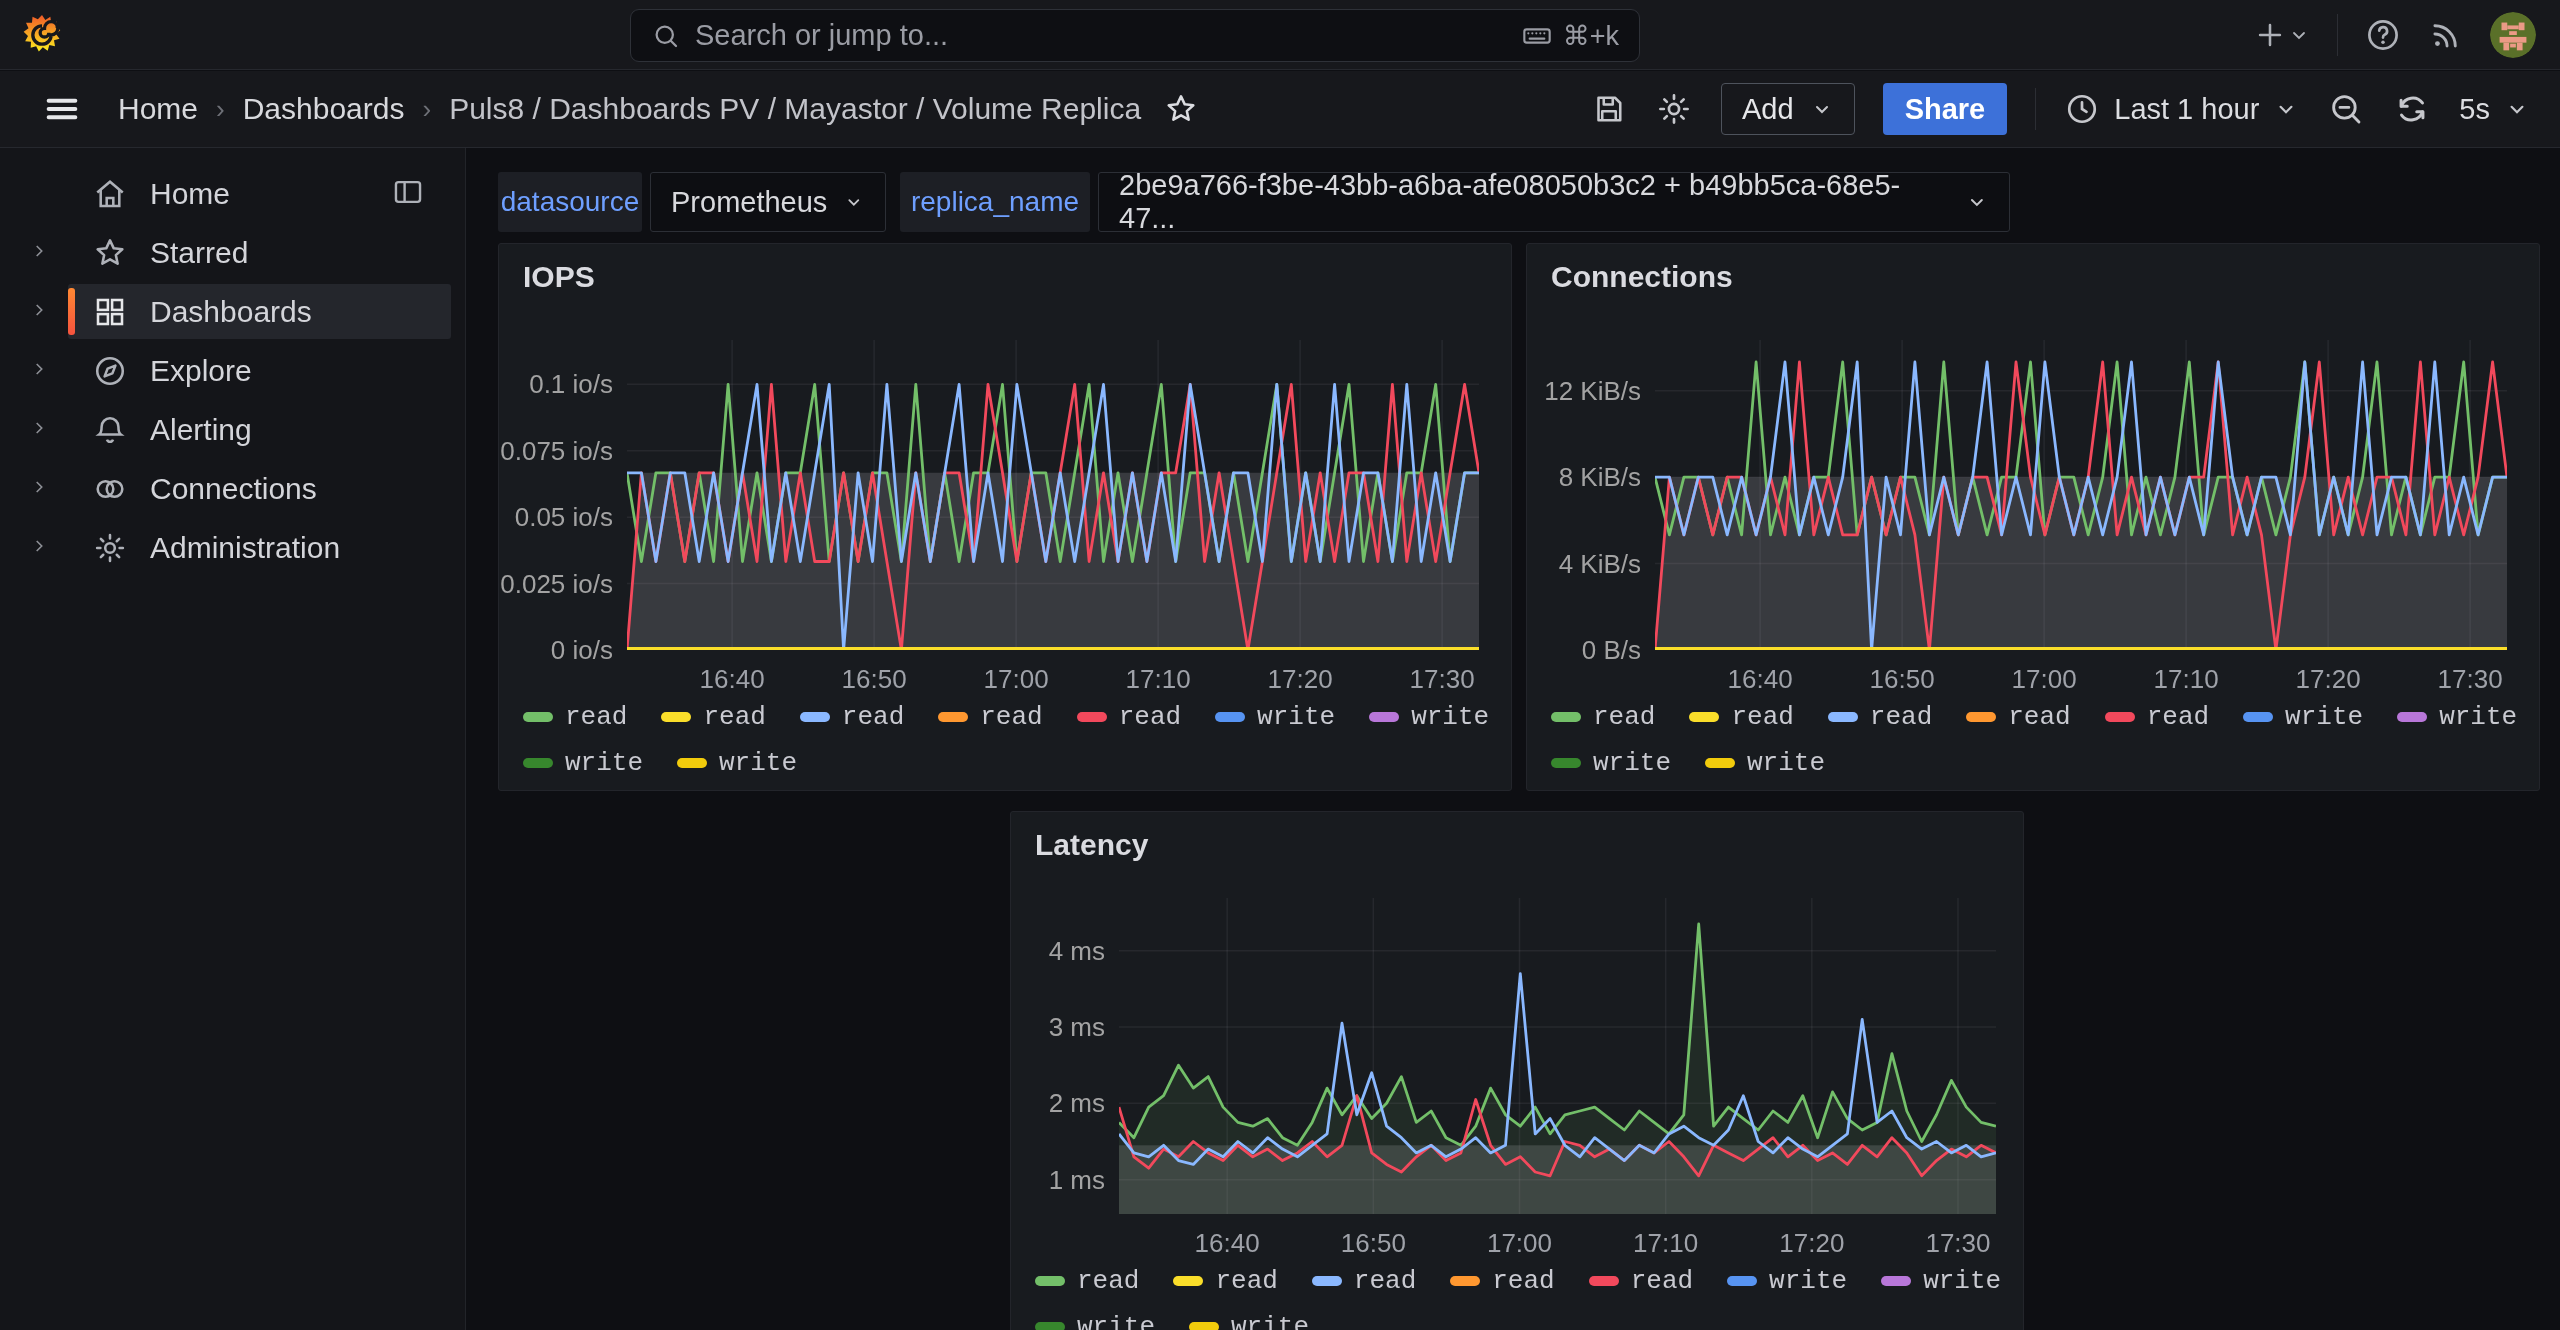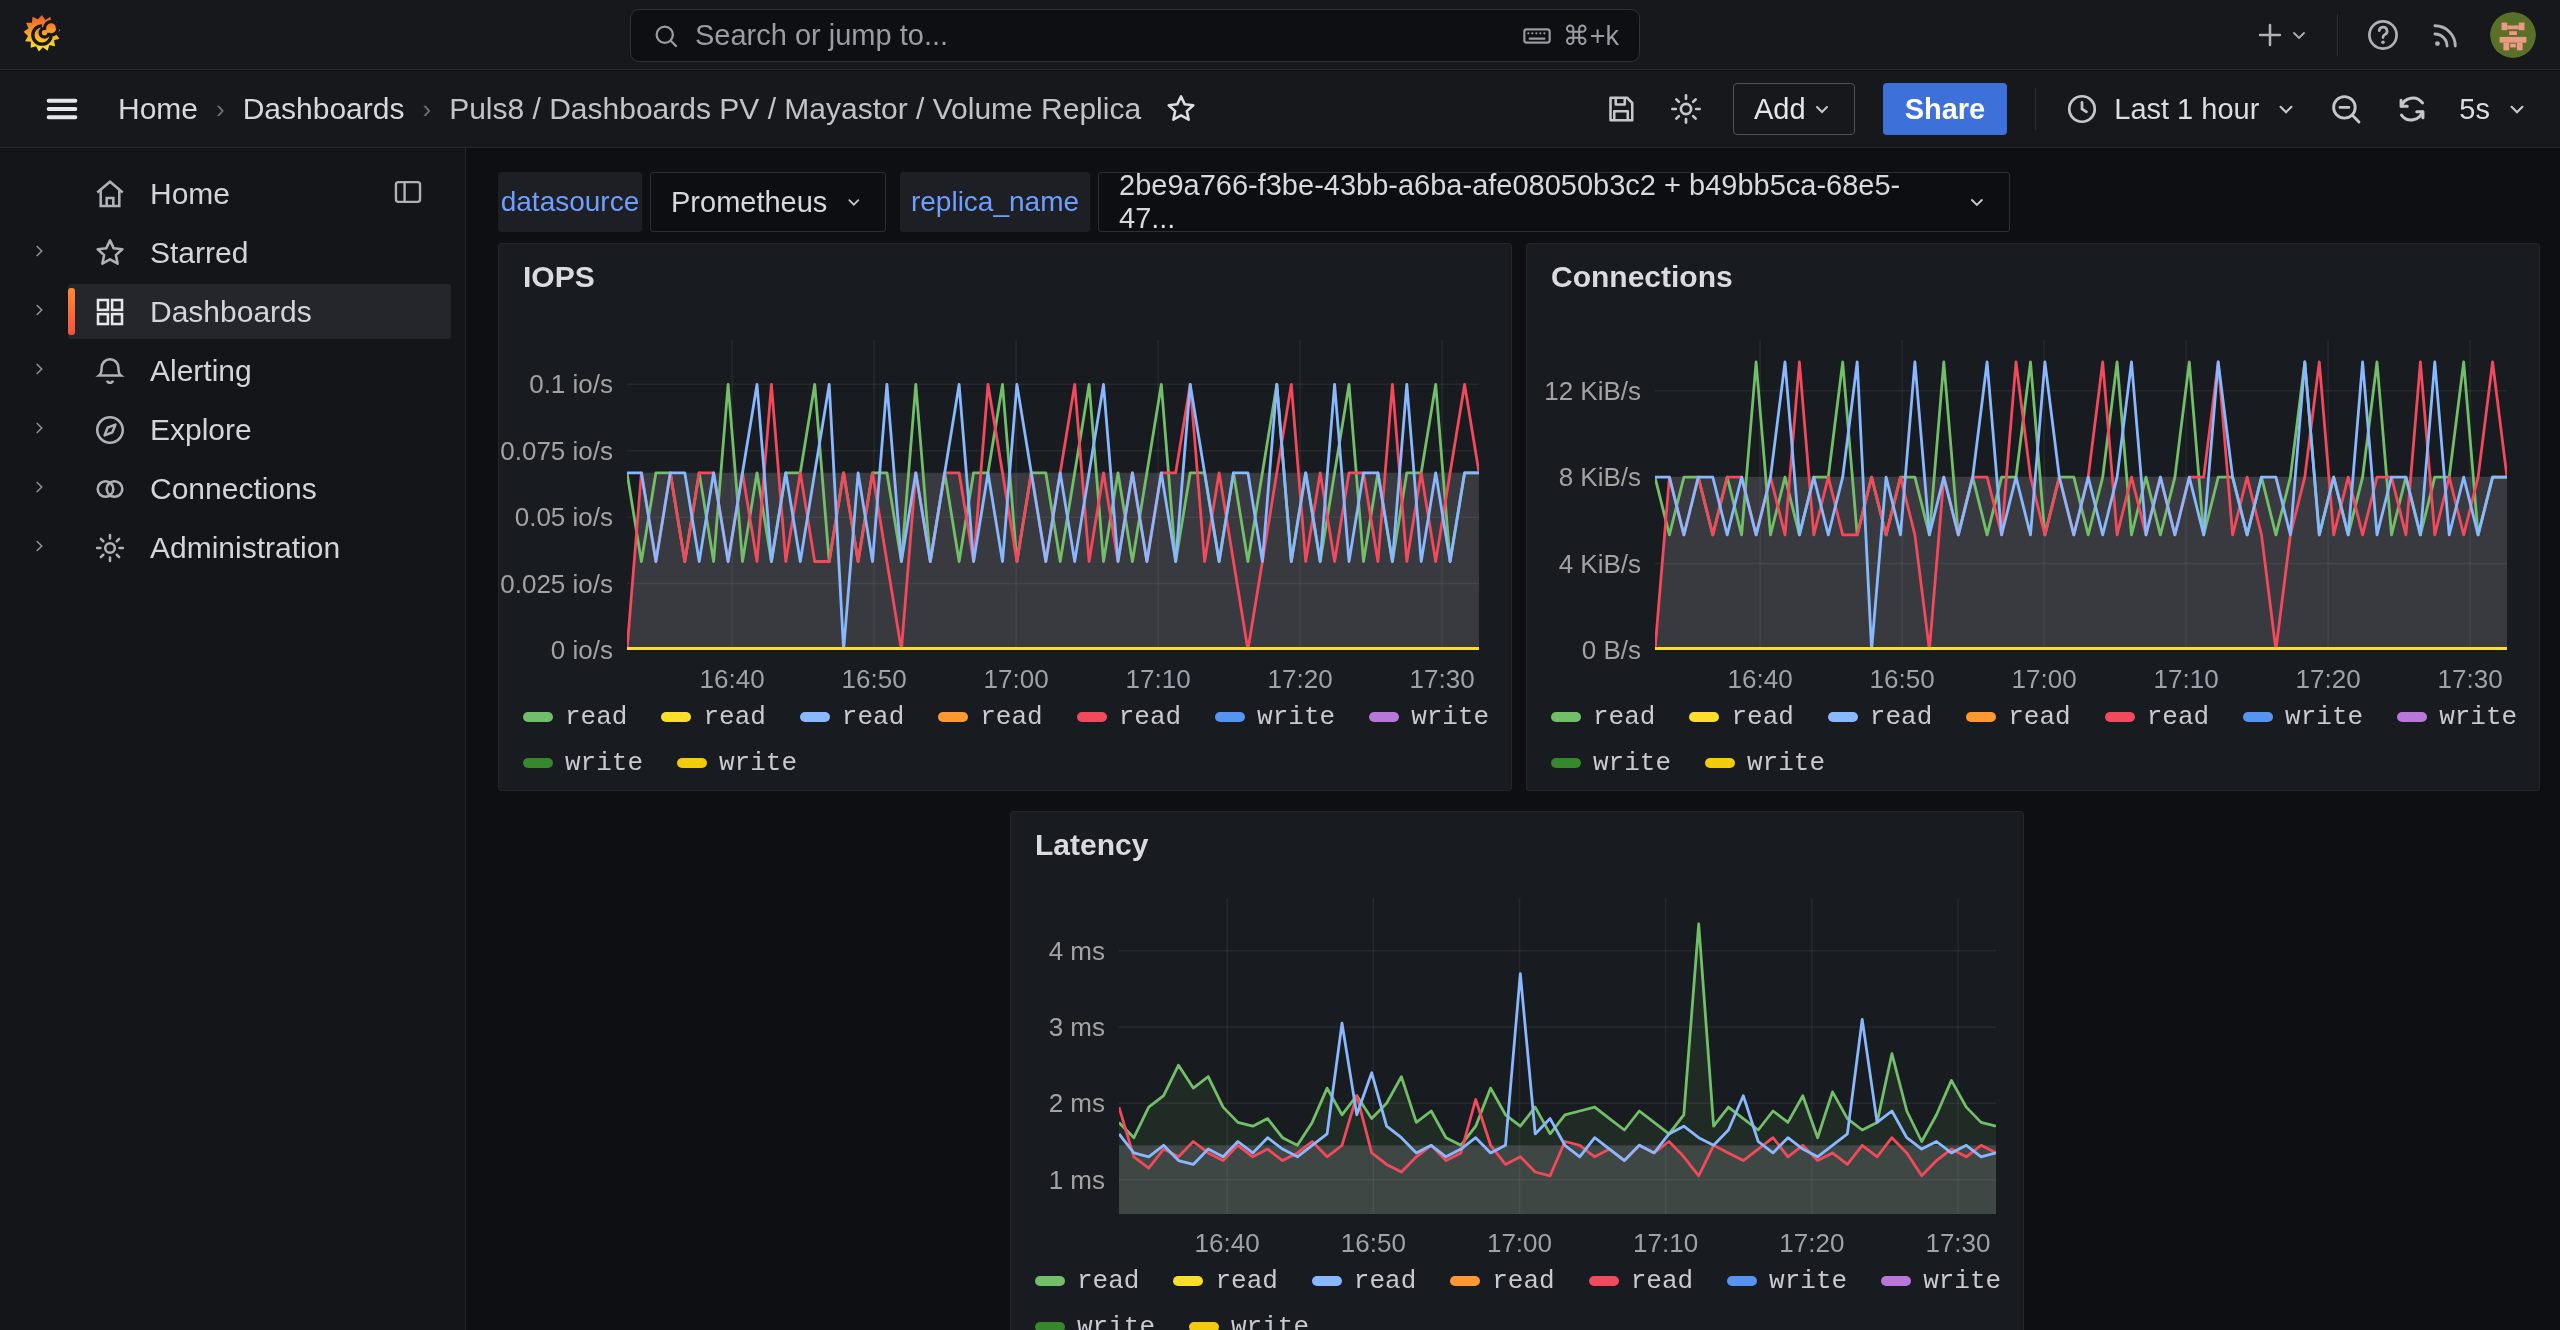--- a/index.html
+++ b/index.html
@@ -25,21 +25,21 @@
   .crumbbar { position:absolute; left:0; top:71px; width:2560px; height:77px;
     background:#17181c; border-bottom:1px solid #26282e;
     display:flex; align-items:center; padding:0 30px 0 42px; }
   .crumb { font-size:30px; color:#d8d9dd; cursor:pointer; white-space:nowrap; }
   .crumb.current { color:#c2c3c9; cursor:default; }
   .crumb-sep { color:#6e7077; font-size:26px; margin:0 18px; }
   .ham { margin-right:36px; cursor:pointer; }
   .fav-star { margin-left:22px; cursor:pointer; }
   .toolbar-right { margin-left:auto; display:flex; align-items:center; gap:28px; }
   .btn-outline { height:52px; border:1px solid #4e535c; border-radius:4px;
-    display:flex; align-items:center; gap:4px; padding:0 20px; font-size:29px;
+    display:flex; align-items:center; gap:16px; padding:0 20px; font-size:29px;
     color:#e6e7ea; cursor:pointer; background:transparent; }
   .btn-primary { height:52px; border-radius:4px; background:#3d71d9; color:#fff;
     display:flex; align-items:center; padding:0 22px; font-size:29px; font-weight:700; cursor:pointer; }
   .timepick { display:flex; align-items:center; gap:14px; font-size:29px; color:#dcdde1; cursor:pointer; }
 
   
   .sidebar { position:absolute; left:0; top:148px; width:466px; height:1182px;
     background:#141519; border-right:1px solid #222429; padding-top:16px; }
   .nav-row { position:relative; height:59px; display:flex; align-items:center; cursor:pointer; }
   .nav-chev { position:absolute; left:28px; top:50%; transform:translateY(-50%); }
@@ -263,39 +263,39 @@
         <span class="nav-label">Dashboards</span>
       </div>
     </div>
     <div class="nav-row">
       <span class="nav-chev"><svg width="22" height="22" viewBox="0 0 24 24" fill="none" stroke="#8e9097" stroke-width="1.7">
           <path d="M9.5 6.5 15 12l-5.5 5.5"></path>
         </svg></span>
       <div class="nav-box">
         <span class="nav-icon">
           <svg width="36" height="36" viewBox="0 0 24 24" fill="none" stroke="#aeb1b8" stroke-width="1.7">
-            <path d="M12 4.2a5.6 5.6 0 0 1 5.6 5.6c0 4 1.6 5.2 1.6 5.2H4.8s1.6-1.2 1.6-5.2A5.6 5.6 0 0 1 12 4.2z"></path>
-            <path d="M10 18.4a2.1 2.1 0 0 0 4 0"></path>
-          </svg>
-        </span>
-        <span class="nav-label">Alerting</span>
+            <circle cx="12" cy="12" r="8.5"></circle>
+            <path stroke-linejoin="round" d="M15.6 8.4l-2 5.2-5.2 2 2-5.2z"></path>
+          </svg>
+        </span>
+        <span class="nav-label">Explore</span>
       </div>
     </div>
     <div class="nav-row">
       <span class="nav-chev"><svg width="22" height="22" viewBox="0 0 24 24" fill="none" stroke="#8e9097" stroke-width="1.7">
           <path d="M9.5 6.5 15 12l-5.5 5.5"></path>
         </svg></span>
       <div class="nav-box">
         <span class="nav-icon">
           <svg width="36" height="36" viewBox="0 0 24 24" fill="none" stroke="#aeb1b8" stroke-width="1.7">
-            <circle cx="12" cy="12" r="8.5"></circle>
-            <path stroke-linejoin="round" d="M15.6 8.4l-2 5.2-5.2 2 2-5.2z"></path>
-          </svg>
-        </span>
-        <span class="nav-label">Explore</span>
+            <path d="M12 4.2a5.6 5.6 0 0 1 5.6 5.6c0 4 1.6 5.2 1.6 5.2H4.8s1.6-1.2 1.6-5.2A5.6 5.6 0 0 1 12 4.2z"></path>
+            <path d="M10 18.4a2.1 2.1 0 0 0 4 0"></path>
+          </svg>
+        </span>
+        <span class="nav-label">Alerting</span>
       </div>
     </div>
     <div class="nav-row">
       <span class="nav-chev"><svg width="22" height="22" viewBox="0 0 24 24" fill="none" stroke="#8e9097" stroke-width="1.7">
           <path d="M9.5 6.5 15 12l-5.5 5.5"></path>
         </svg></span>
       <div class="nav-box">
         <span class="nav-icon">
           <svg width="36" height="36" viewBox="0 0 24 24" fill="none" stroke="#aeb1b8" stroke-width="1.7">
             <circle cx="9" cy="12" r="5.2"></circle>

